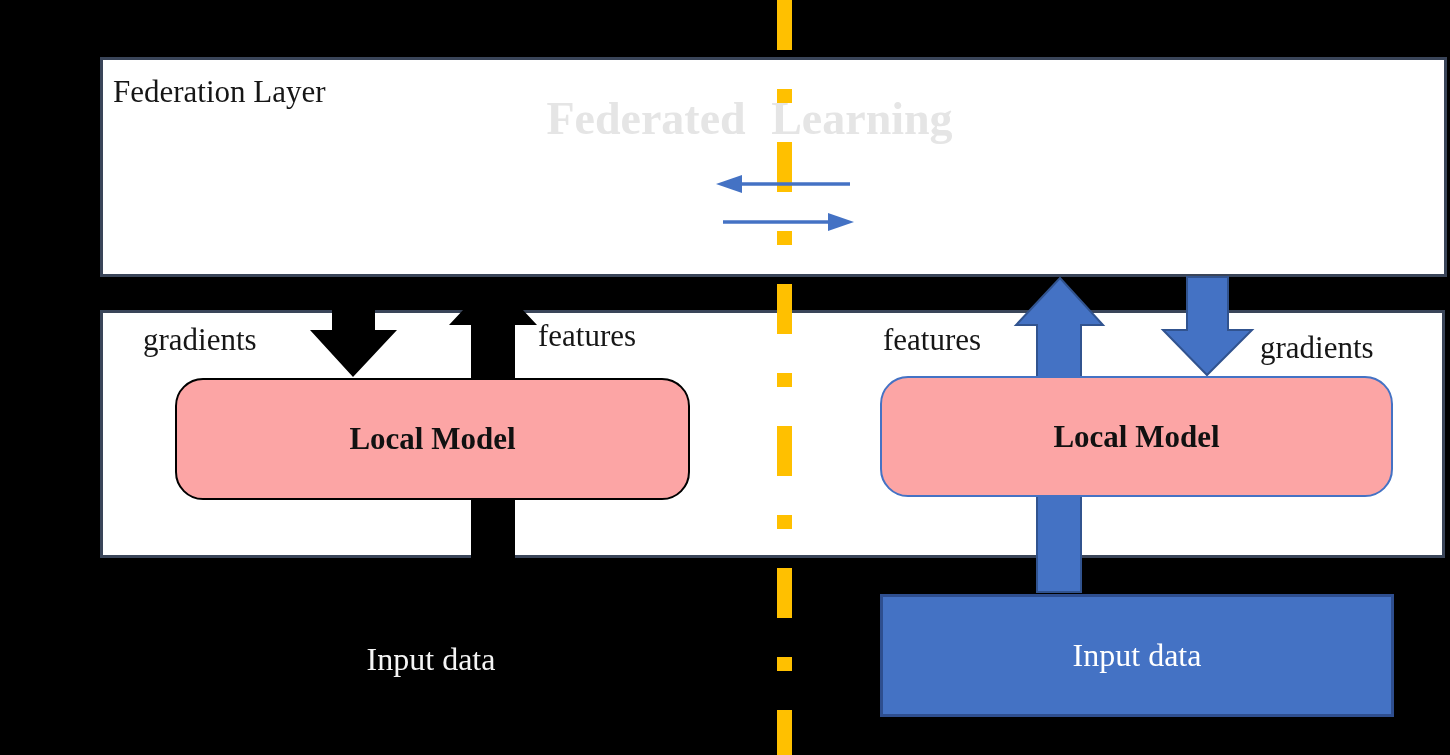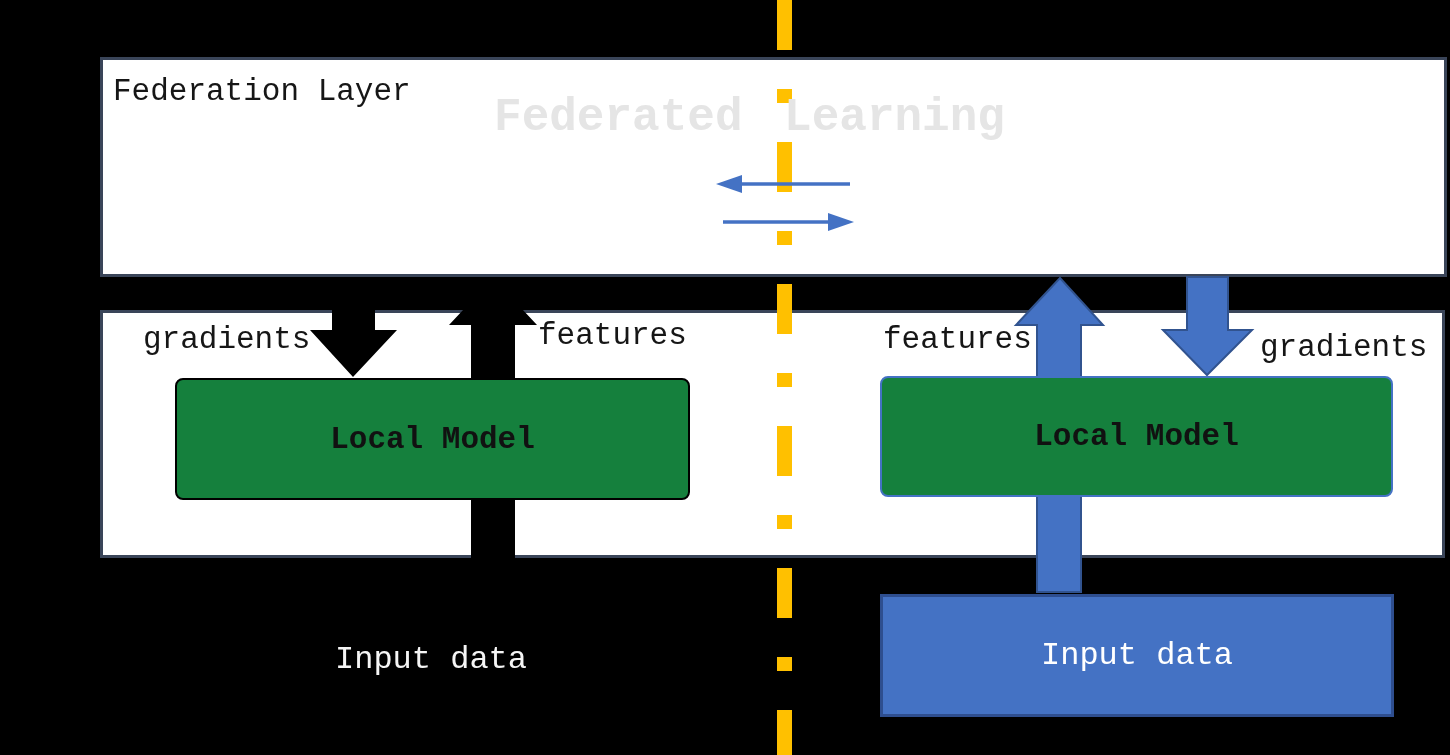--- a/index.html
+++ b/index.html
@@ -1,21 +1,21 @@
 <!DOCTYPE html>
 <html><head>
 <meta charset="utf-8">
 <style>
   html,body{margin:0;padding:0;background:#000;}
   .stage{
     position:relative;
     width:1450px;height:755px;
     background:#000000;
     overflow:hidden;
-    font-family:Liberation Mono, monospace;
+    font-family:Liberation Serif, serif;
   }
   
   .band{
     position:absolute;
     background:#ffffff;
     border:3px solid #3a4559;
     box-sizing:border-box;
     z-index:1;
   }
   #federation-band{left:100px;top:57px;width:1347px;height:220px;}
@@ -43,22 +43,22 @@
     white-space:nowrap;
     z-index:6;
   }
   #lbl-gradients-left{left:143px;top:322px;}
   #lbl-features-left{left:538px;top:318px;}
   #lbl-features-right{left:883px;top:322px;}
   #lbl-gradients-right{left:1260px;top:330px;}
   
   .model-box{
     position:absolute;
-    background:#15803d;
-    border-radius:8px;
+    background:#fca5a5;
+    border-radius:28px;
     box-sizing:border-box;
     display:flex;align-items:center;justify-content:center;
     font-size:31px;font-weight:bold;color:#111111;
     z-index:4;
   }
   #model-left{left:175px;top:378px;width:515px;height:122px;border:2.5px solid #000000;}
   #model-right{left:880px;top:376px;width:513px;height:121px;border:2.5px solid #4472C4;}
   
   #input-left{
     position:absolute;left:331px;top:641px;width:200px;

